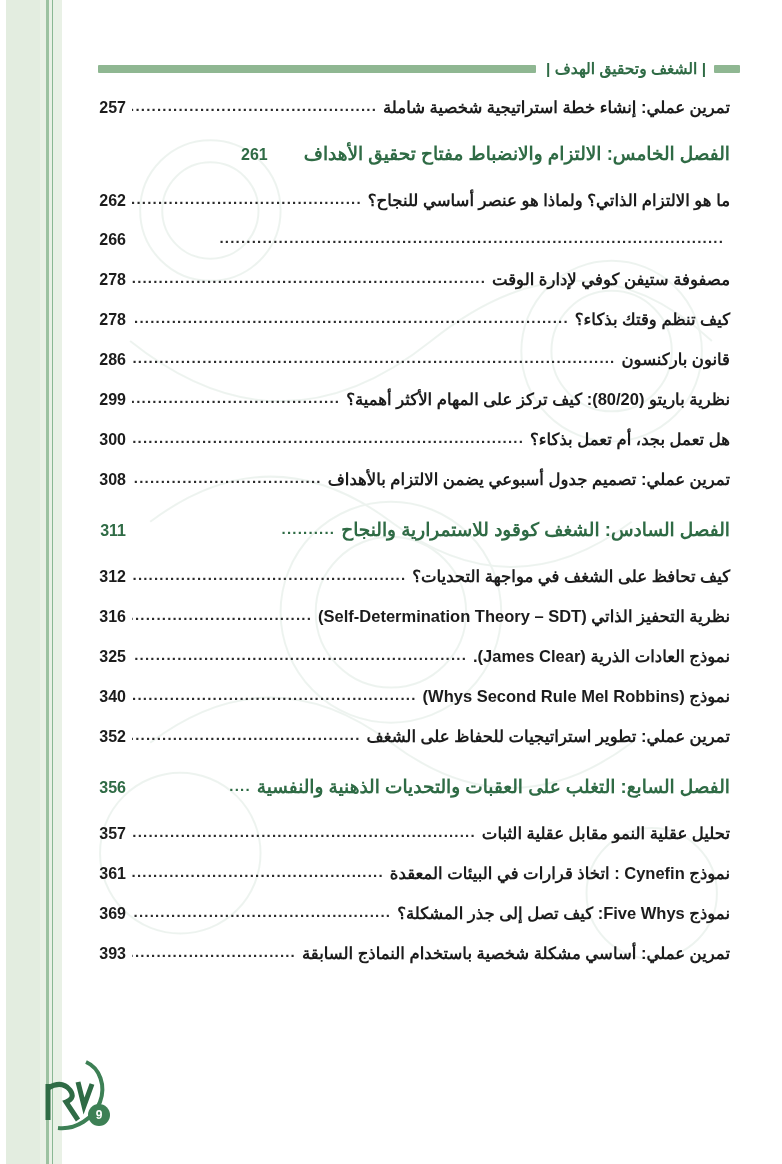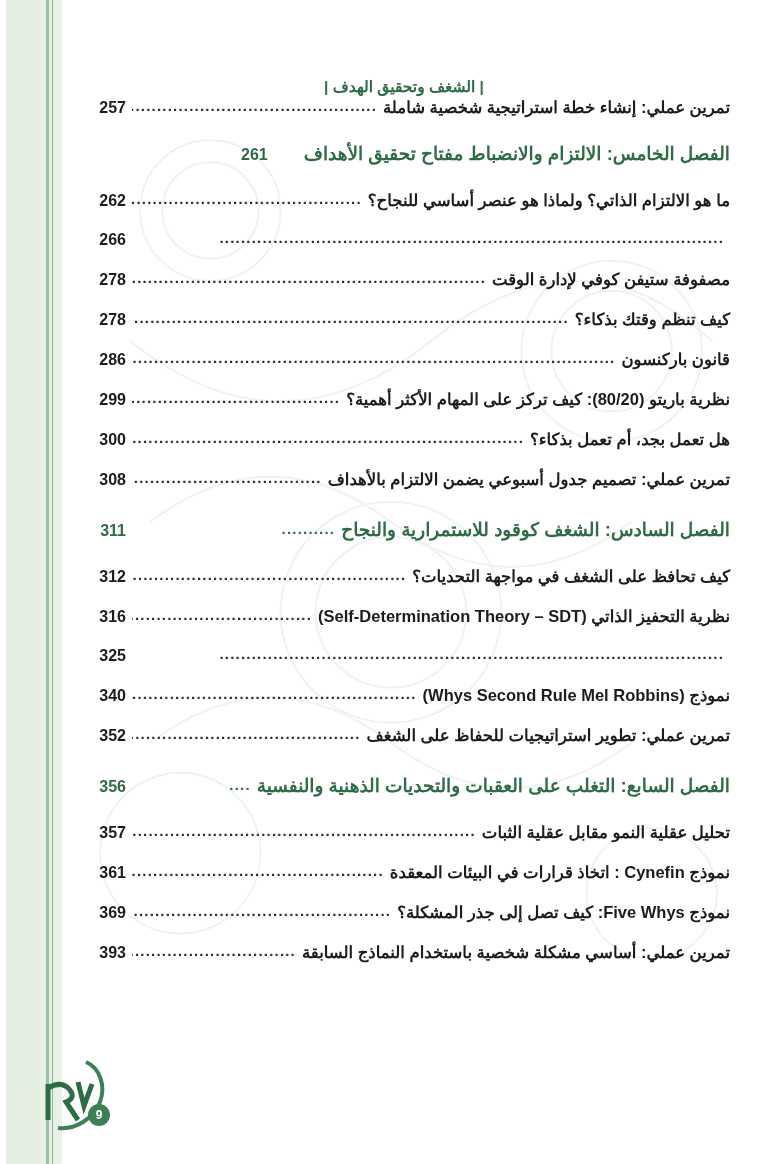--- a/index.html
+++ b/index.html
@@ -53,25 +53,25 @@
     top: 90px; left: 90px; right: 40px; bottom: 120px;
     opacity: .085;
     pointer-events: none;
   }
 
   
   .header {
     position: absolute;
     top: 52px;
     left: 92px;
-    right: 68px;
+    right: 36px;
     height: 34px;
     display: flex;
     align-items: center;
-    flex-direction: column;
+    flex-direction: row;
   }
   .header-rule {
     flex: 1 1 auto;
     height: 8px;
     background: #8fb792;
     border-radius: 1px;
     margin-left: 6px;
   }
   .header-title {
     flex: 0 0 auto;
@@ -275,20 +275,21 @@
       <span class="pg">312</span>
     </div>
 
     <div class="entry">
       <span class="txt">نظرية التحفيز الذاتي (Self-Determination Theory – SDT)</span>
       <span class="dots">..............................................................................................</span>
       <span class="pg">316</span>
     </div>
 
     <div class="entry">
+      <span class="txt">نموذج العادات الذرية  (James Clear).</span>
       <span class="dots">..............................................................................................</span>
       <span class="pg">325</span>
     </div>
 
     <div class="entry">
       <span class="txt">نموذج (Whys Second Rule Mel Robbins)</span>
       <span class="dots">..............................................................................................</span>
       <span class="pg">340</span>
     </div>
 

